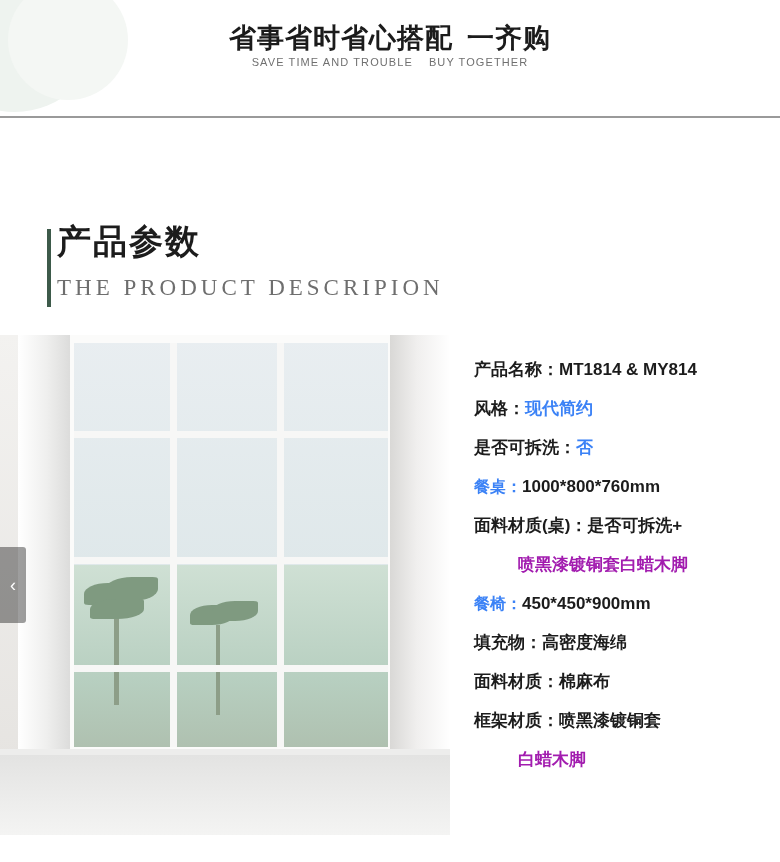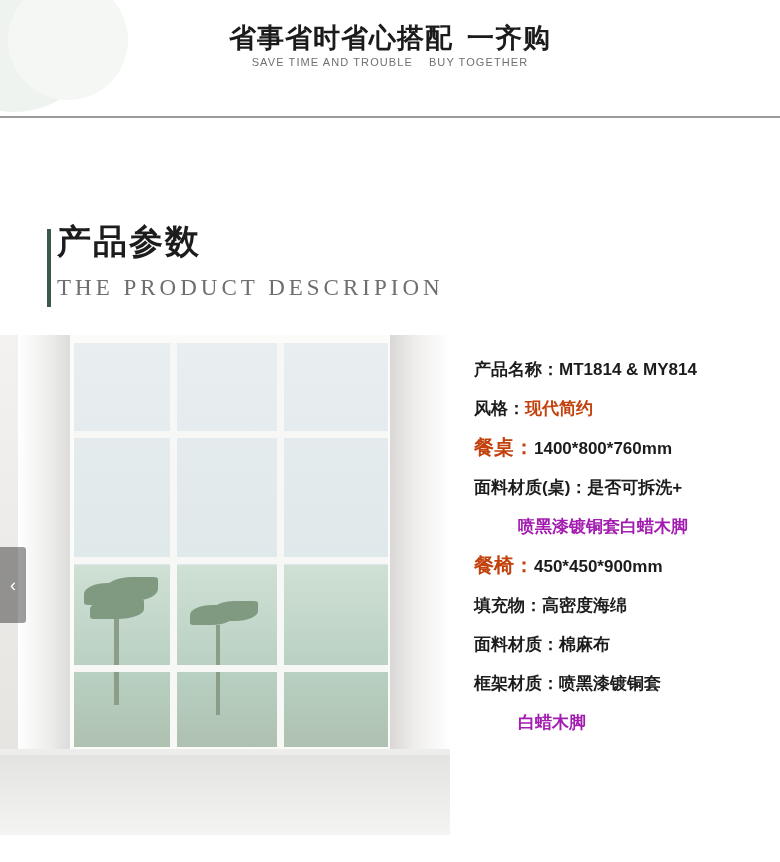--- a/index.html
+++ b/index.html
@@ -199,30 +199,30 @@
   }
   .spec-row {
     display: block;
     margin-bottom: 18px;
     color: #1c1c1c;
     font-weight: bold;
     white-space: nowrap;
   }
   .spec-label { font-weight: bold; }
   .spec-value { font-weight: bold; }
-  .red { color: #c2410c; font-family: Liberation Serif, serif; }
+  .red { color: #3b82f6; font-family: Liberation Serif, serif; }
   .spec-cont {
     display: block;
     margin-bottom: 18px;
     padding-left: 44px;
     font-weight: bold;
     color: #a21caf;
     white-space: nowrap;
   }
-  .spec-row.big .spec-label { font-size: 20px; }
+  .spec-row.big .spec-label { font-size: 16px; }
 </style>
 </head>
 <body>
 
 <div class="banner">
   <div class="banner-deco-1"></div>
   <div class="banner-deco-2"></div>
   <div class="banner-inner">
     <div class="banner-title">
       <span>省事省时省心搭配</span><span class="gap"></span><span>一齐购</span>
@@ -272,23 +272,26 @@
   <div class="specs">
 
     <div class="spec-row">
       <span class="spec-label">产品名称：</span><span class="spec-value">MT1814 &amp; MY814</span>
     </div>
 
     <div class="spec-row">
       <span class="spec-label">风格：</span><span class="spec-value red">现代简约</span>
     </div>
 
+    <div class="spec-row">
+      <span class="spec-label">是否可拆洗：</span><span class="spec-value red">否</span>
+    </div>
 
     <div class="spec-row big">
-      <span class="spec-label red">餐桌：</span><span class="spec-value">1400*800*760mm</span>
+      <span class="spec-label red">餐桌：</span><span class="spec-value">1000*800*760mm</span>
     </div>
 
     <div class="spec-row">
       <span class="spec-label">面料材质(桌)：</span><span class="spec-value">是否可拆洗+</span>
     </div>
     <div class="spec-cont">喷黑漆镀铜套白蜡木脚</div>
 
     <div class="spec-row big">
       <span class="spec-label red">餐椅：</span><span class="spec-value">450*450*900mm</span>
     </div>

